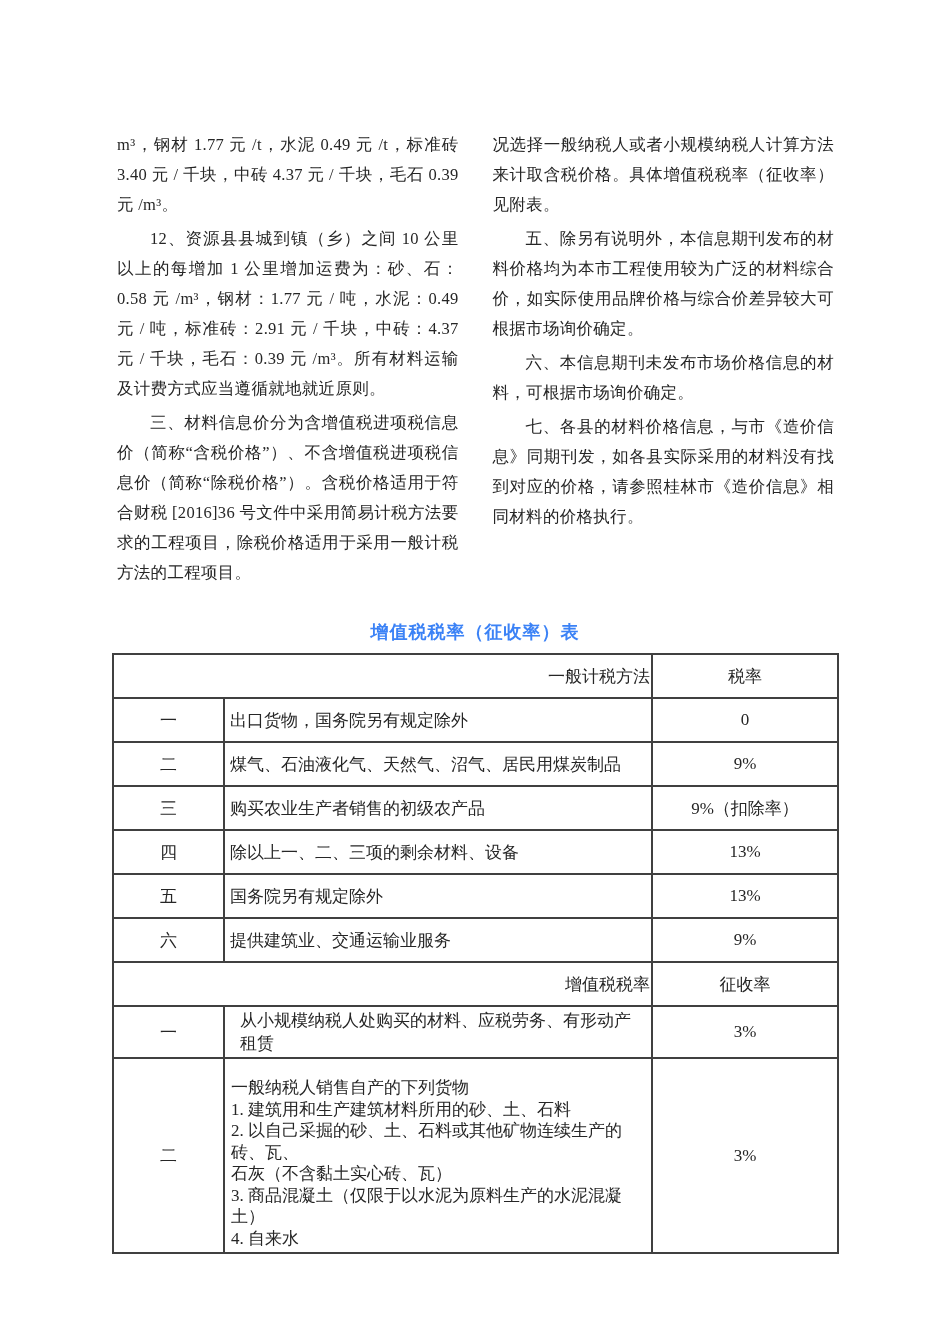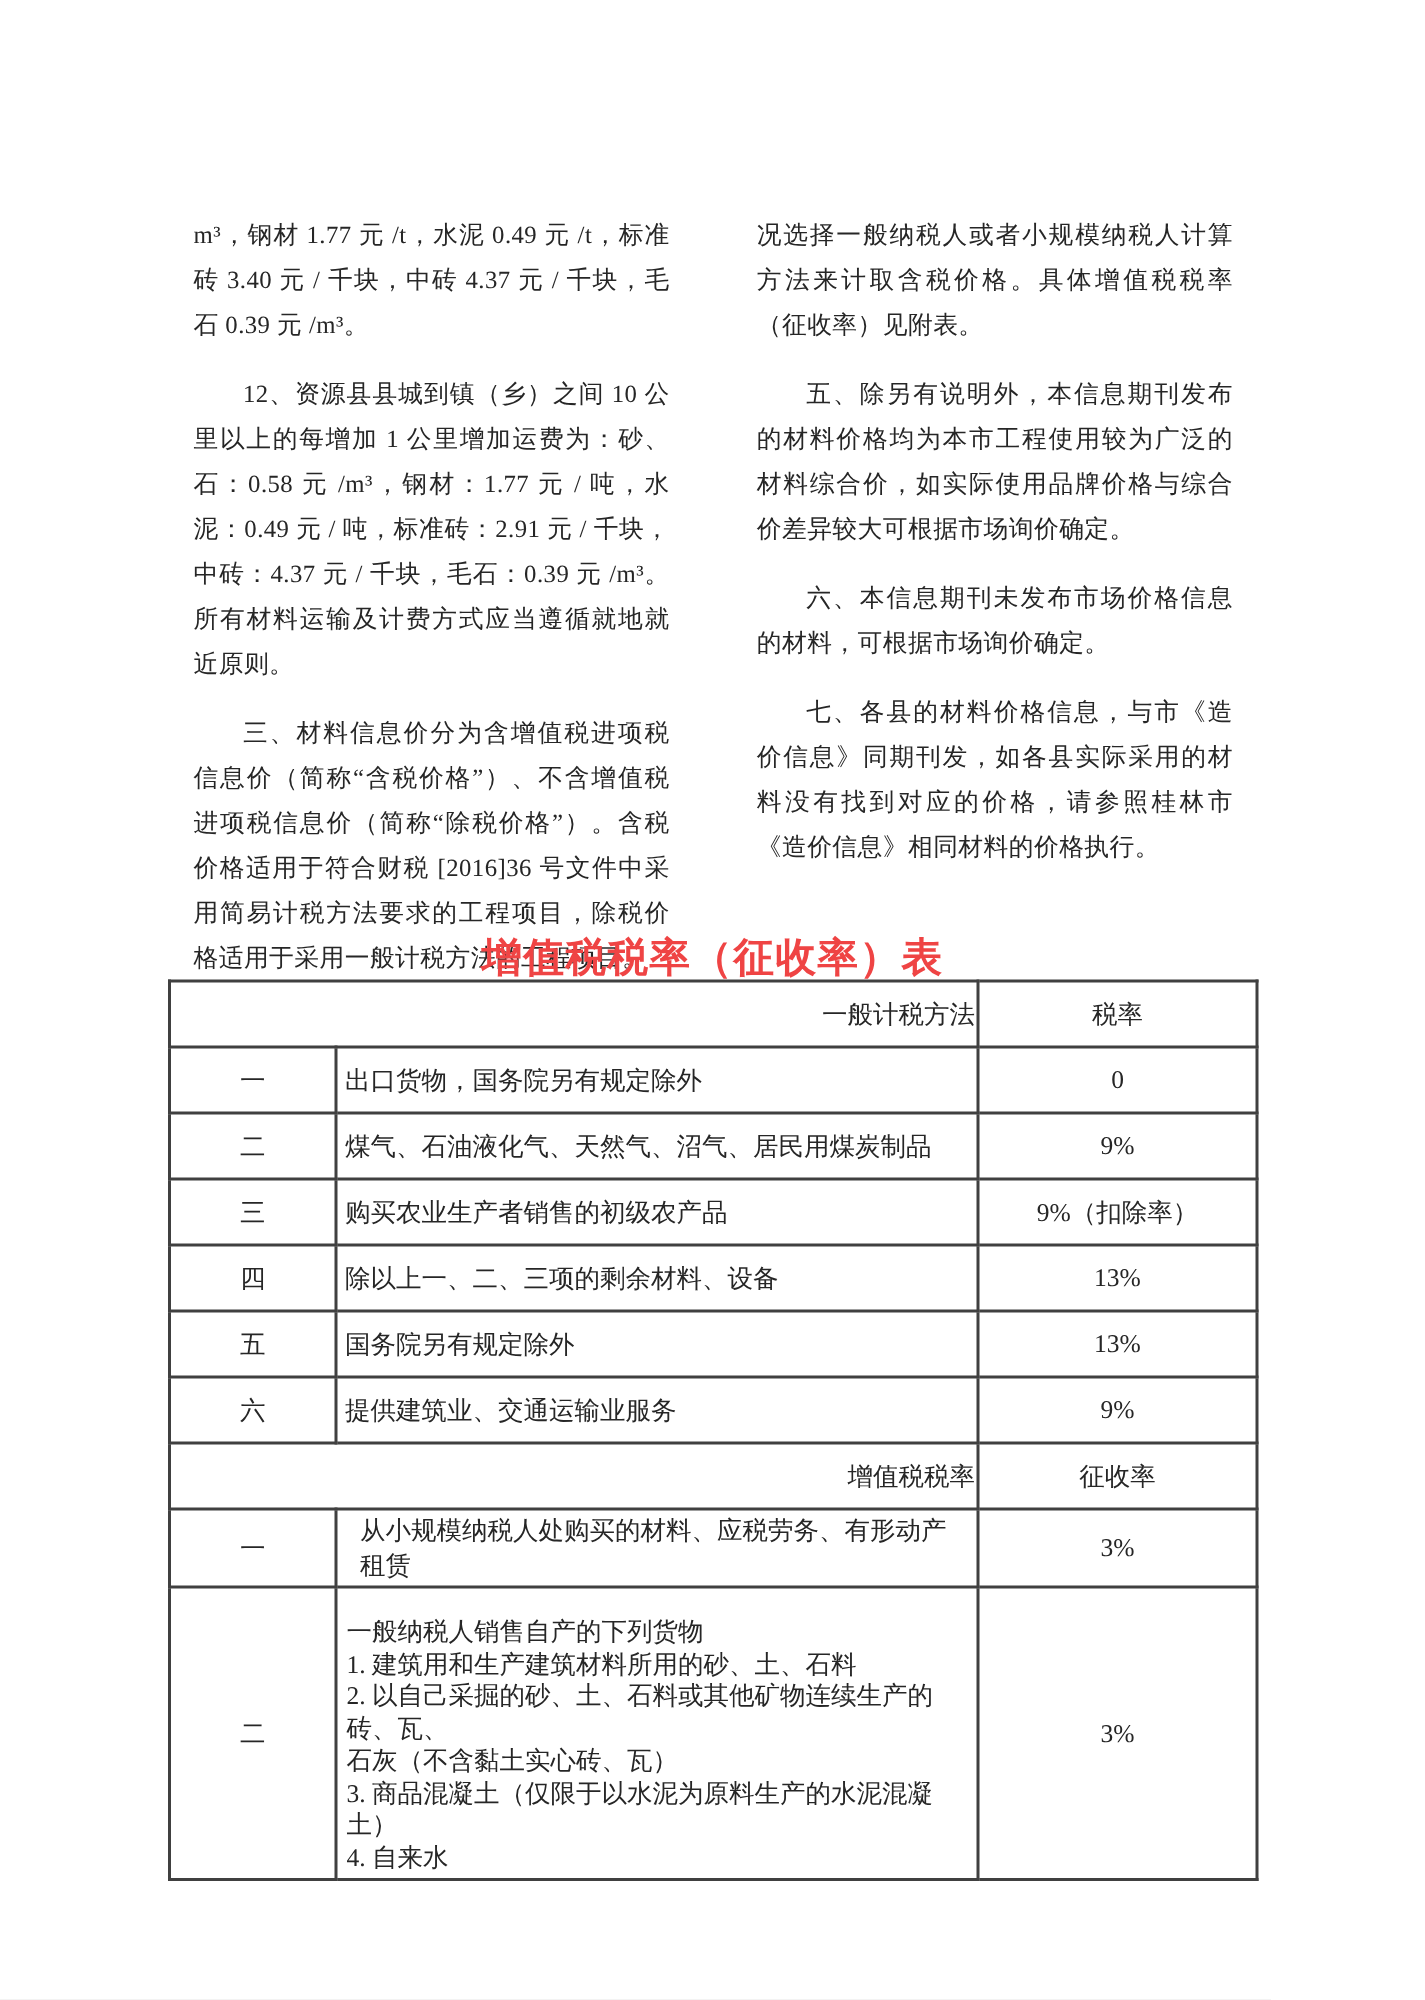--- a/index.html
+++ b/index.html
@@ -18,39 +18,39 @@
   .text-columns {
     position: absolute;
     top: 126px;
     left: 113px;
     width: 725px;
     display: flex;
     gap: 26px;
   }
   .text-col { flex: 1 1 0; }
   .text-col p {
-    margin: 16px;
+    margin: 4px;
     font-size: 16.5px;
     line-height: 30px;
     text-align: justify;
     letter-spacing: 0.3px;
   }
   .text-col p.indent { text-indent: 2em; }
 
   
   .table-title {
     position: absolute;
     top: 620px;
     left: 0;
     width: 950px;
     text-align: center;
     font-family: "Liberation Sans", "DejaVu Sans", sans-serif;
     font-weight: 700;
-    font-size: 27px;
-    color: #ef4444;
+    font-size: 18px;
+    color: #3b82f6;
     letter-spacing: 1px;
   }
 
   
   table.rate-table {
     position: absolute;
     top: 653px;
     left: 112px;
     width: 725px;
     border-collapse: collapse;

